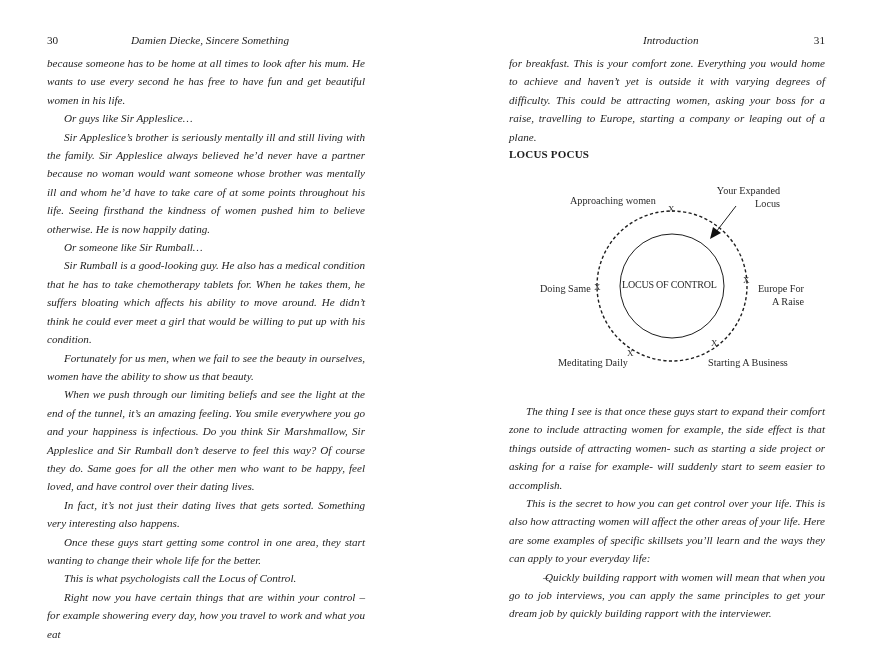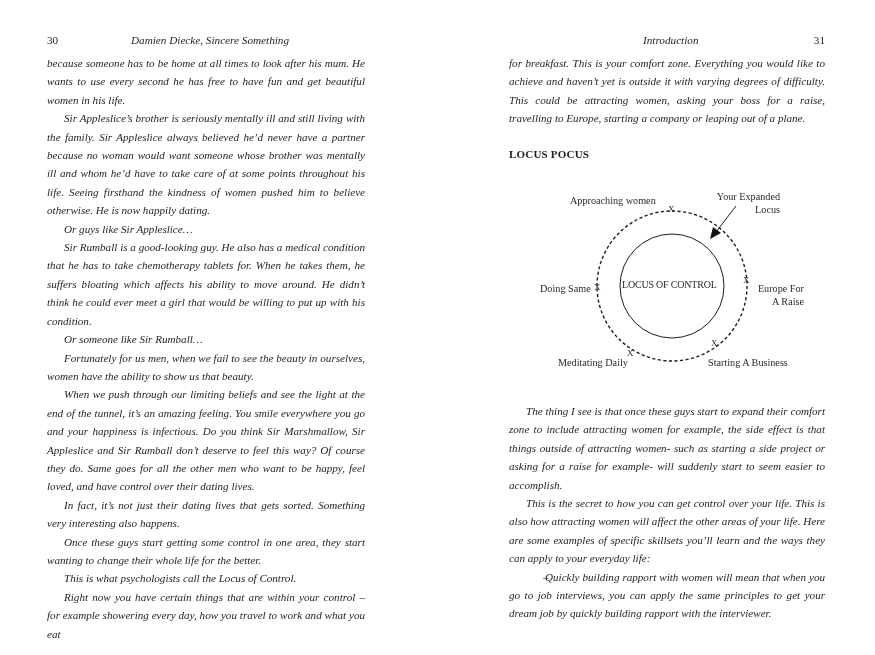--- a/index.html
+++ b/index.html
@@ -28,41 +28,41 @@
 </head>
 <body>
 
 <div class="page left">
   <div class="hdr" style="left:47px; width:318px;">
     <span class="num" style="left:0;">30</span>
     <span class="title" style="left:84px;">Damien Diecke, Sincere Something</span>
   </div>
   <div class="body">
     <p class="noindent">because someone has to be home at all times to look after his mum. He wants to use every second he has free to have fun and get beautiful women in his life.</p>
+    <p>Or guys like Sir Appleslice…</p>
     <p>Sir Appleslice’s brother is seriously mentally ill and still living with the family. Sir Appleslice always believed he’d never have a partner because no woman would want someone whose brother was mentally ill and whom he’d have to take care of at some points throughout his life. Seeing firsthand the kindness of women pushed him to believe otherwise. He is now happily dating.</p>
-    <p>Or guys like Sir Appleslice…</p>
+    <p>Or someone like Sir Rumball…</p>
     <p>Sir Rumball is a good-looking guy. He also has a medical condition that he has to take chemotherapy tablets for. When he takes them, he suffers bloating which affects his ability to move around. He didn’t think he could ever meet a girl that would be willing to put up with his condition.</p>
-    <p>Or someone like Sir Rumball…</p>
     <p>Fortunately for us men, when we fail to see the beauty in ourselves, women have the ability to show us that beauty.</p>
     <p>When we push through our limiting beliefs and see the light at the end of the tunnel, it’s an amazing feeling. You smile everywhere you go and your happiness is infectious. Do you think Sir Marshmallow, Sir Appleslice and Sir Rumball don’t deserve to feel this way? Of course they do. Same goes for all the other men who want to be happy, feel loved, and have control over their dating lives.</p>
     <p>In fact, it’s not just their dating lives that gets sorted. Something very interesting also happens.</p>
     <p>Once these guys start getting some control in one area, they start wanting to change their whole life for the better.</p>
     <p>This is what psychologists call the Locus of Control.</p>
     <p>Right now you have certain things that are within your control – for example showering every day, how you travel to work and what you eat</p>
   </div>
 </div>
 
 <div class="page right">
   <div class="hdr" style="left:72px; width:316px;">
     <span class="title" style="left:134px;">Introduction</span>
     <span class="num" style="right:0;">31</span>
   </div>
 
   <div class="body body1">
-    <p class="noindent">for breakfast. This is your comfort zone. Everything you would like to achieve and haven’t yet is outside it with varying degrees of difficulty. This could be attracting women, asking your boss for a raise, travelling to Europe, starting a company or leaping out of a plane.</p>
+    <p class="noindent">for breakfast. This is your comfort zone. Everything you would home to achieve and haven’t yet is outside it with varying degrees of difficulty. This could be attracting women, asking your boss for a raise, travelling to Europe, starting a company or leaping out of a plane.</p>
   </div>
 
   <div class="heading">LOCUS POCUS</div>
 
   <div class="diagram">
     <svg width="300" height="200" viewBox="0 0 300 200">
 
       <circle cx="142" cy="111" r="75" fill="none" stroke="#1e1e1e" stroke-width="1.4" stroke-dasharray="3.2 2.4"></circle>
 
       <circle cx="142" cy="111" r="52" fill="none" stroke="#1e1e1e" stroke-width="1"></circle>
@@ -73,21 +73,21 @@
 
     <span class="dlabel" style="left:138px; top:28px; font-size:9px;">X</span>
     <span class="dlabel" style="left:64px; top:106px; font-size:9px;">X</span>
     <span class="dlabel" style="left:213px; top:99px; font-size:9px;">X</span>
     <span class="dlabel" style="left:97px; top:172px; font-size:9px;">X</span>
     <span class="dlabel" style="left:181px; top:162px; font-size:9px;">X</span>
 
     <span class="dlabel" style="left:92px; top:104px; font-size:10px; letter-spacing:-0.2px;">LOCUS OF CONTROL</span>
 
     <span class="dlabel" style="left:40px; top:20px;">Approaching women</span>
-    <span class="dlabel r" style="left:178px; top:16px; width:72px;text-align:right;">
+    <span class="dlabel r" style="left:178px; top:10px; width:72px;text-align:right;">
       <span>Your Expanded</span><br>
       <span>Locus</span>
     </span>
     <span class="dlabel" style="left:10px; top:108px;">Doing Same</span>
     <span class="dlabel r" style="left:212px; top:108px; width:62px;">
       <span>Europe For</span><br>
       <span>A Raise</span>
     </span>
     <span class="dlabel" style="left:28px; top:182px;">Meditating Daily</span>
     <span class="dlabel" style="left:178px; top:182px;">Starting A Business</span>

